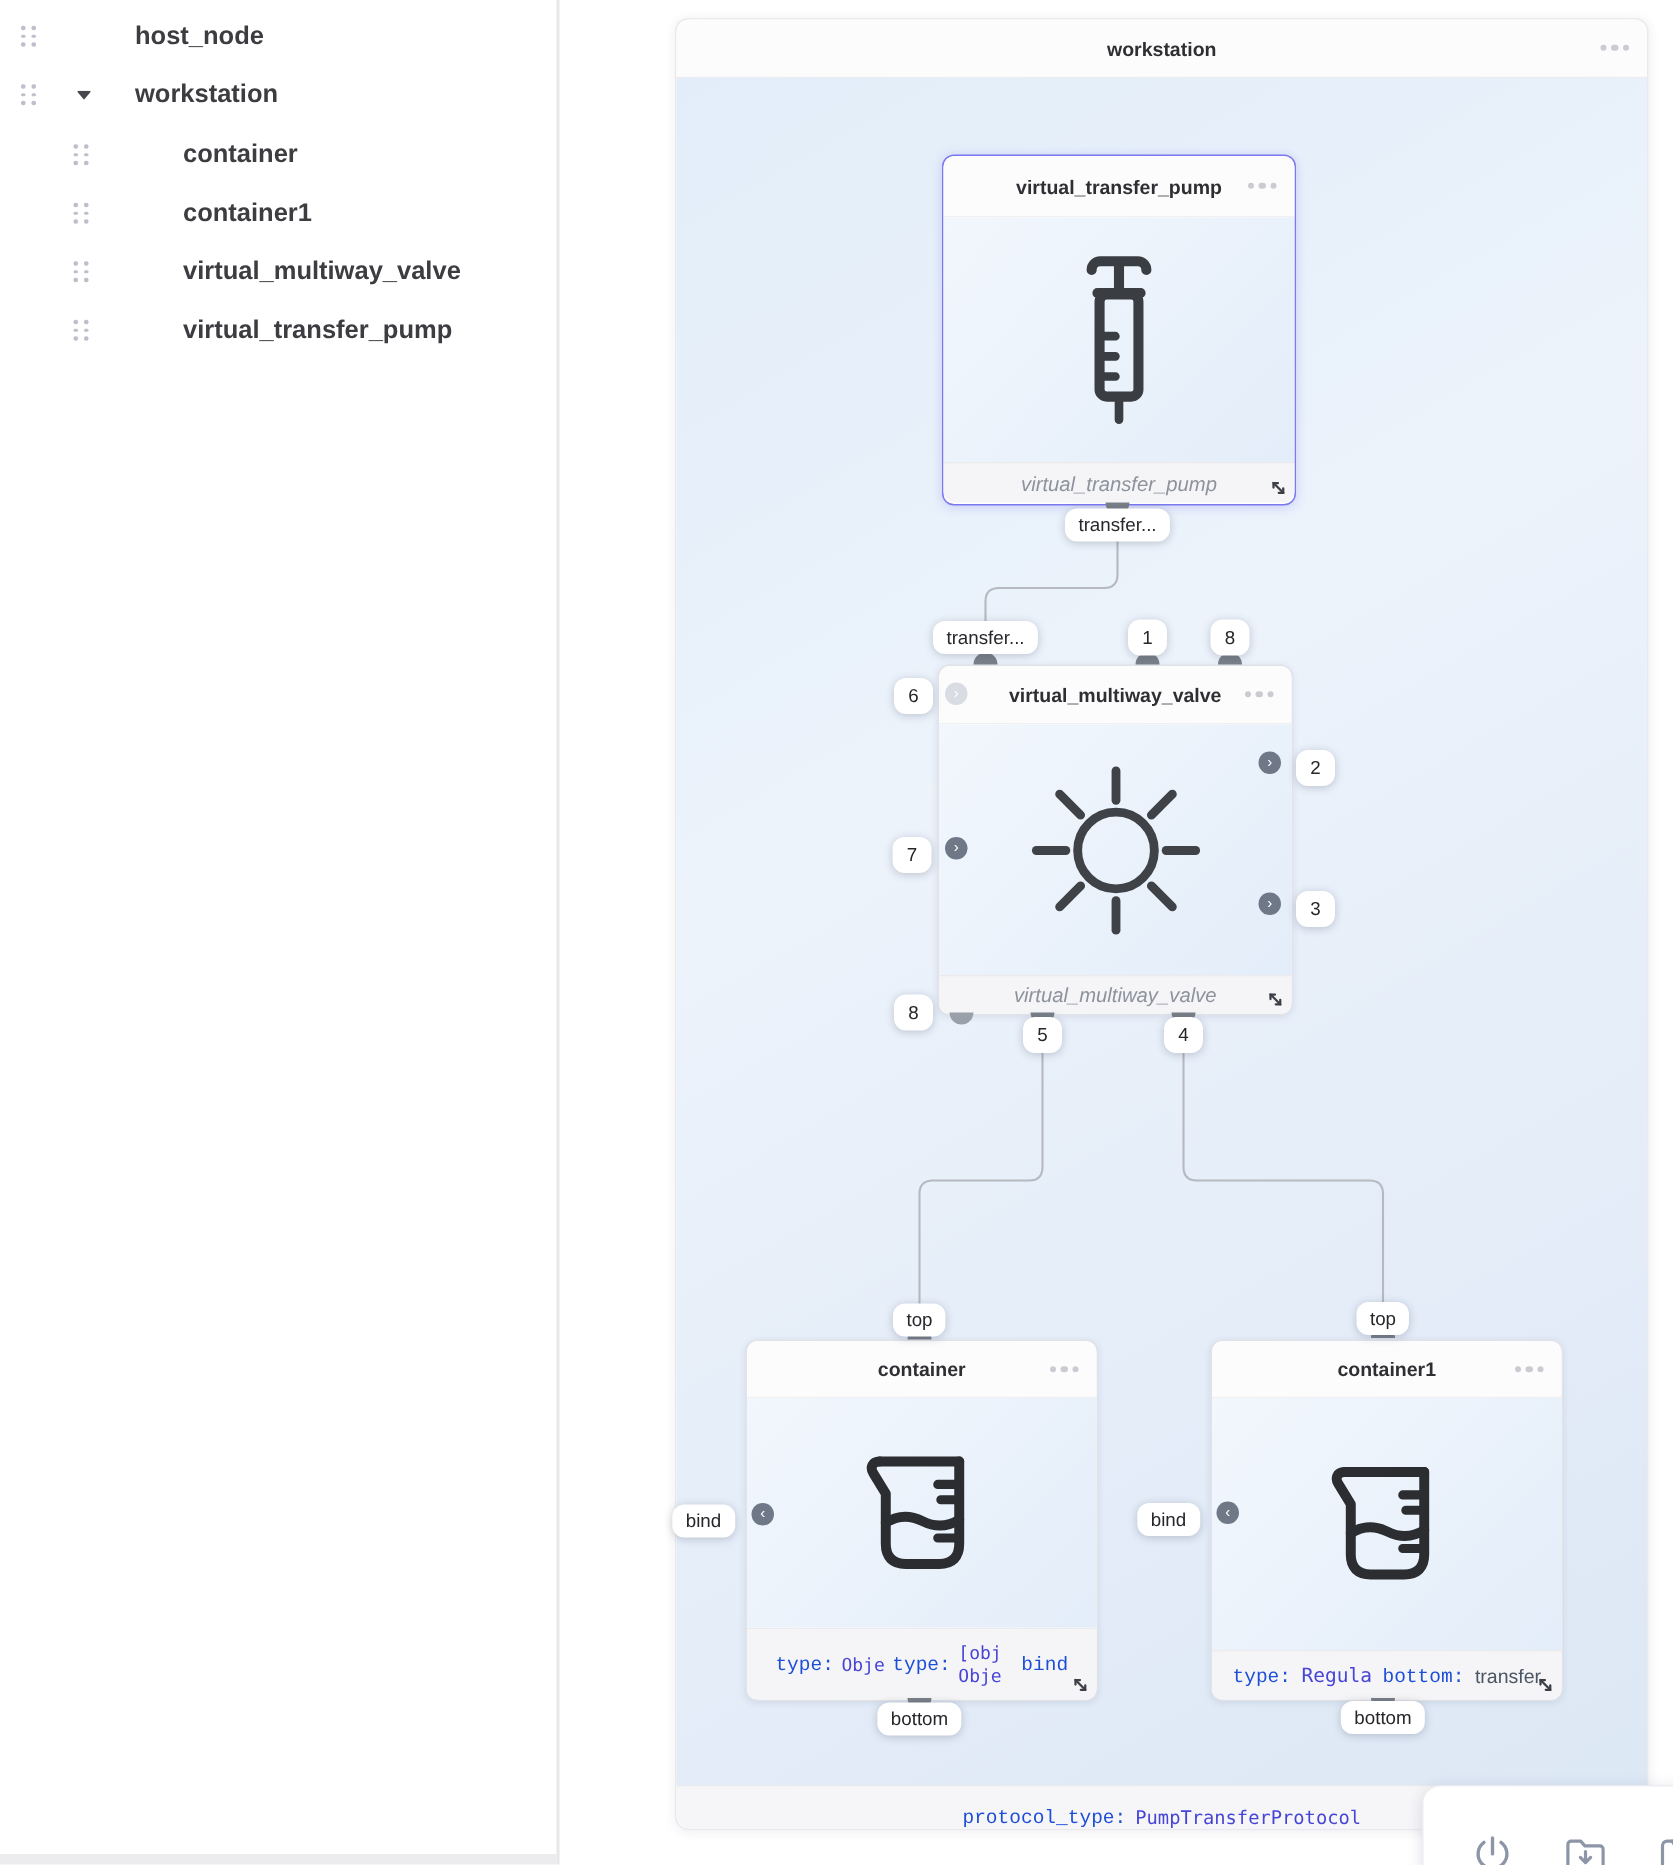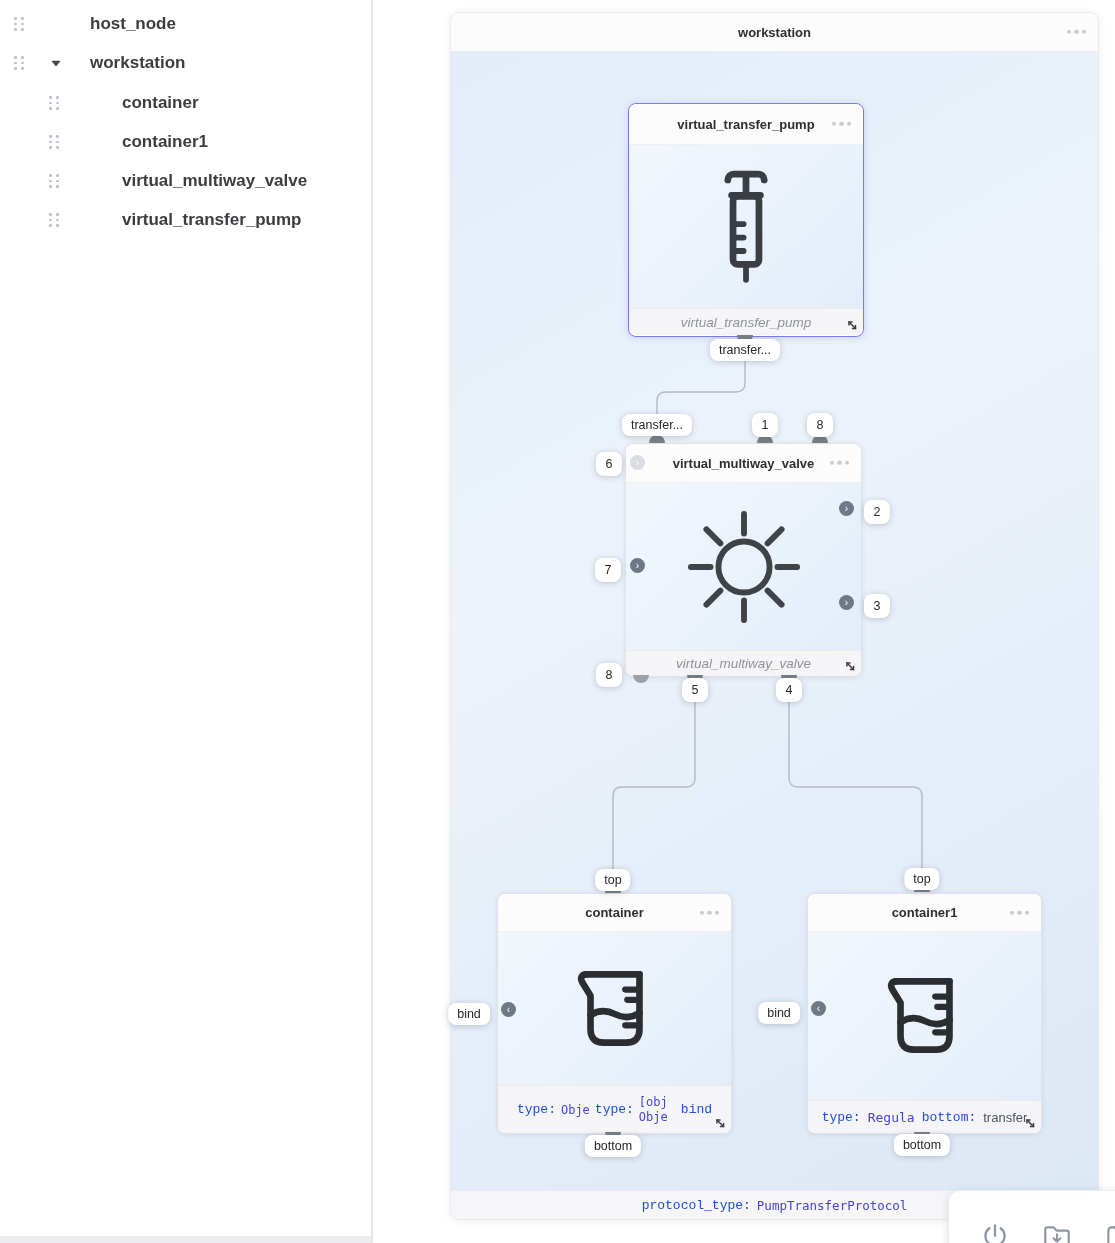--- a/index.html
+++ b/index.html
@@ -14,21 +14,21 @@
   .thandle i{width:2.6px;height:2.6px;border-radius:50%;background:#bcc0ca;}
   .tcaret{position:absolute;top:50%;transform:translateY(-42%);width:0;height:0;
     border-left:5px solid transparent;border-right:5px solid transparent;border-top:6px solid #46464d;border-radius:2px;}
   
   .ws{position:absolute;left:450px;top:12px;width:647px;height:1206px;background:#fff;border:1px solid #e9e9ee;
       border-radius:9px;box-shadow:0 1px 8px rgba(40,40,80,.08);}
   .ws-head{position:relative;height:38px;display:flex;align-items:center;justify-content:center;
       background:#fcfcfd;border-bottom:1px solid #ededf1;border-radius:9px 9px 0 0;}
   .ws-body{position:absolute;left:0;right:0;top:39px;bottom:29px;
       background:linear-gradient(150deg,#e2edf9 0%,#ecf3fb 38%,#e6eef9 62%,#dde8f5 100%);}
-  .ws-foot{position:absolute;left:0;right:0;bottom:0;height:28px;display:flex;align-items:center;justify-content:center;
+  .ws-foot{position:absolute;left:0;right:0;bottom:0;height:28px;display:flex;align-items:flex-end;justify-content:center;
       gap:6px;background:#f6f6f8;border-top:1px solid #eaeaee;border-radius:0 0 9px 9px;font-size:12.5px;color:#6b7280;margin-top:23px;}
   .code{color:#4745d6;font-size:12.5px;}
   .ntitle{font-size:13px;font-weight:bold;color:#2e2e33;}
   .dots{position:absolute;right:12px;top:50%;transform:translateY(-50%);display:flex;gap:3px;cursor:pointer;}
   .dots i{width:4.4px;height:4.4px;border-radius:50%;background:#cbccd2;}
   
   .node{position:absolute;background:#fff;border:1px solid #e2e3e8;border-radius:8px;box-shadow:0 1px 5px rgba(50,50,90,.10);}
   .node.selected{border-color:#7b79f1;box-shadow:0 1px 7px rgba(110,108,240,.28);}
   .nhead{position:relative;display:flex;align-items:center;justify-content:center;background:#fcfcfd;
       border-bottom:1px solid #f0f0f3;border-radius:8px 8px 0 0;}

